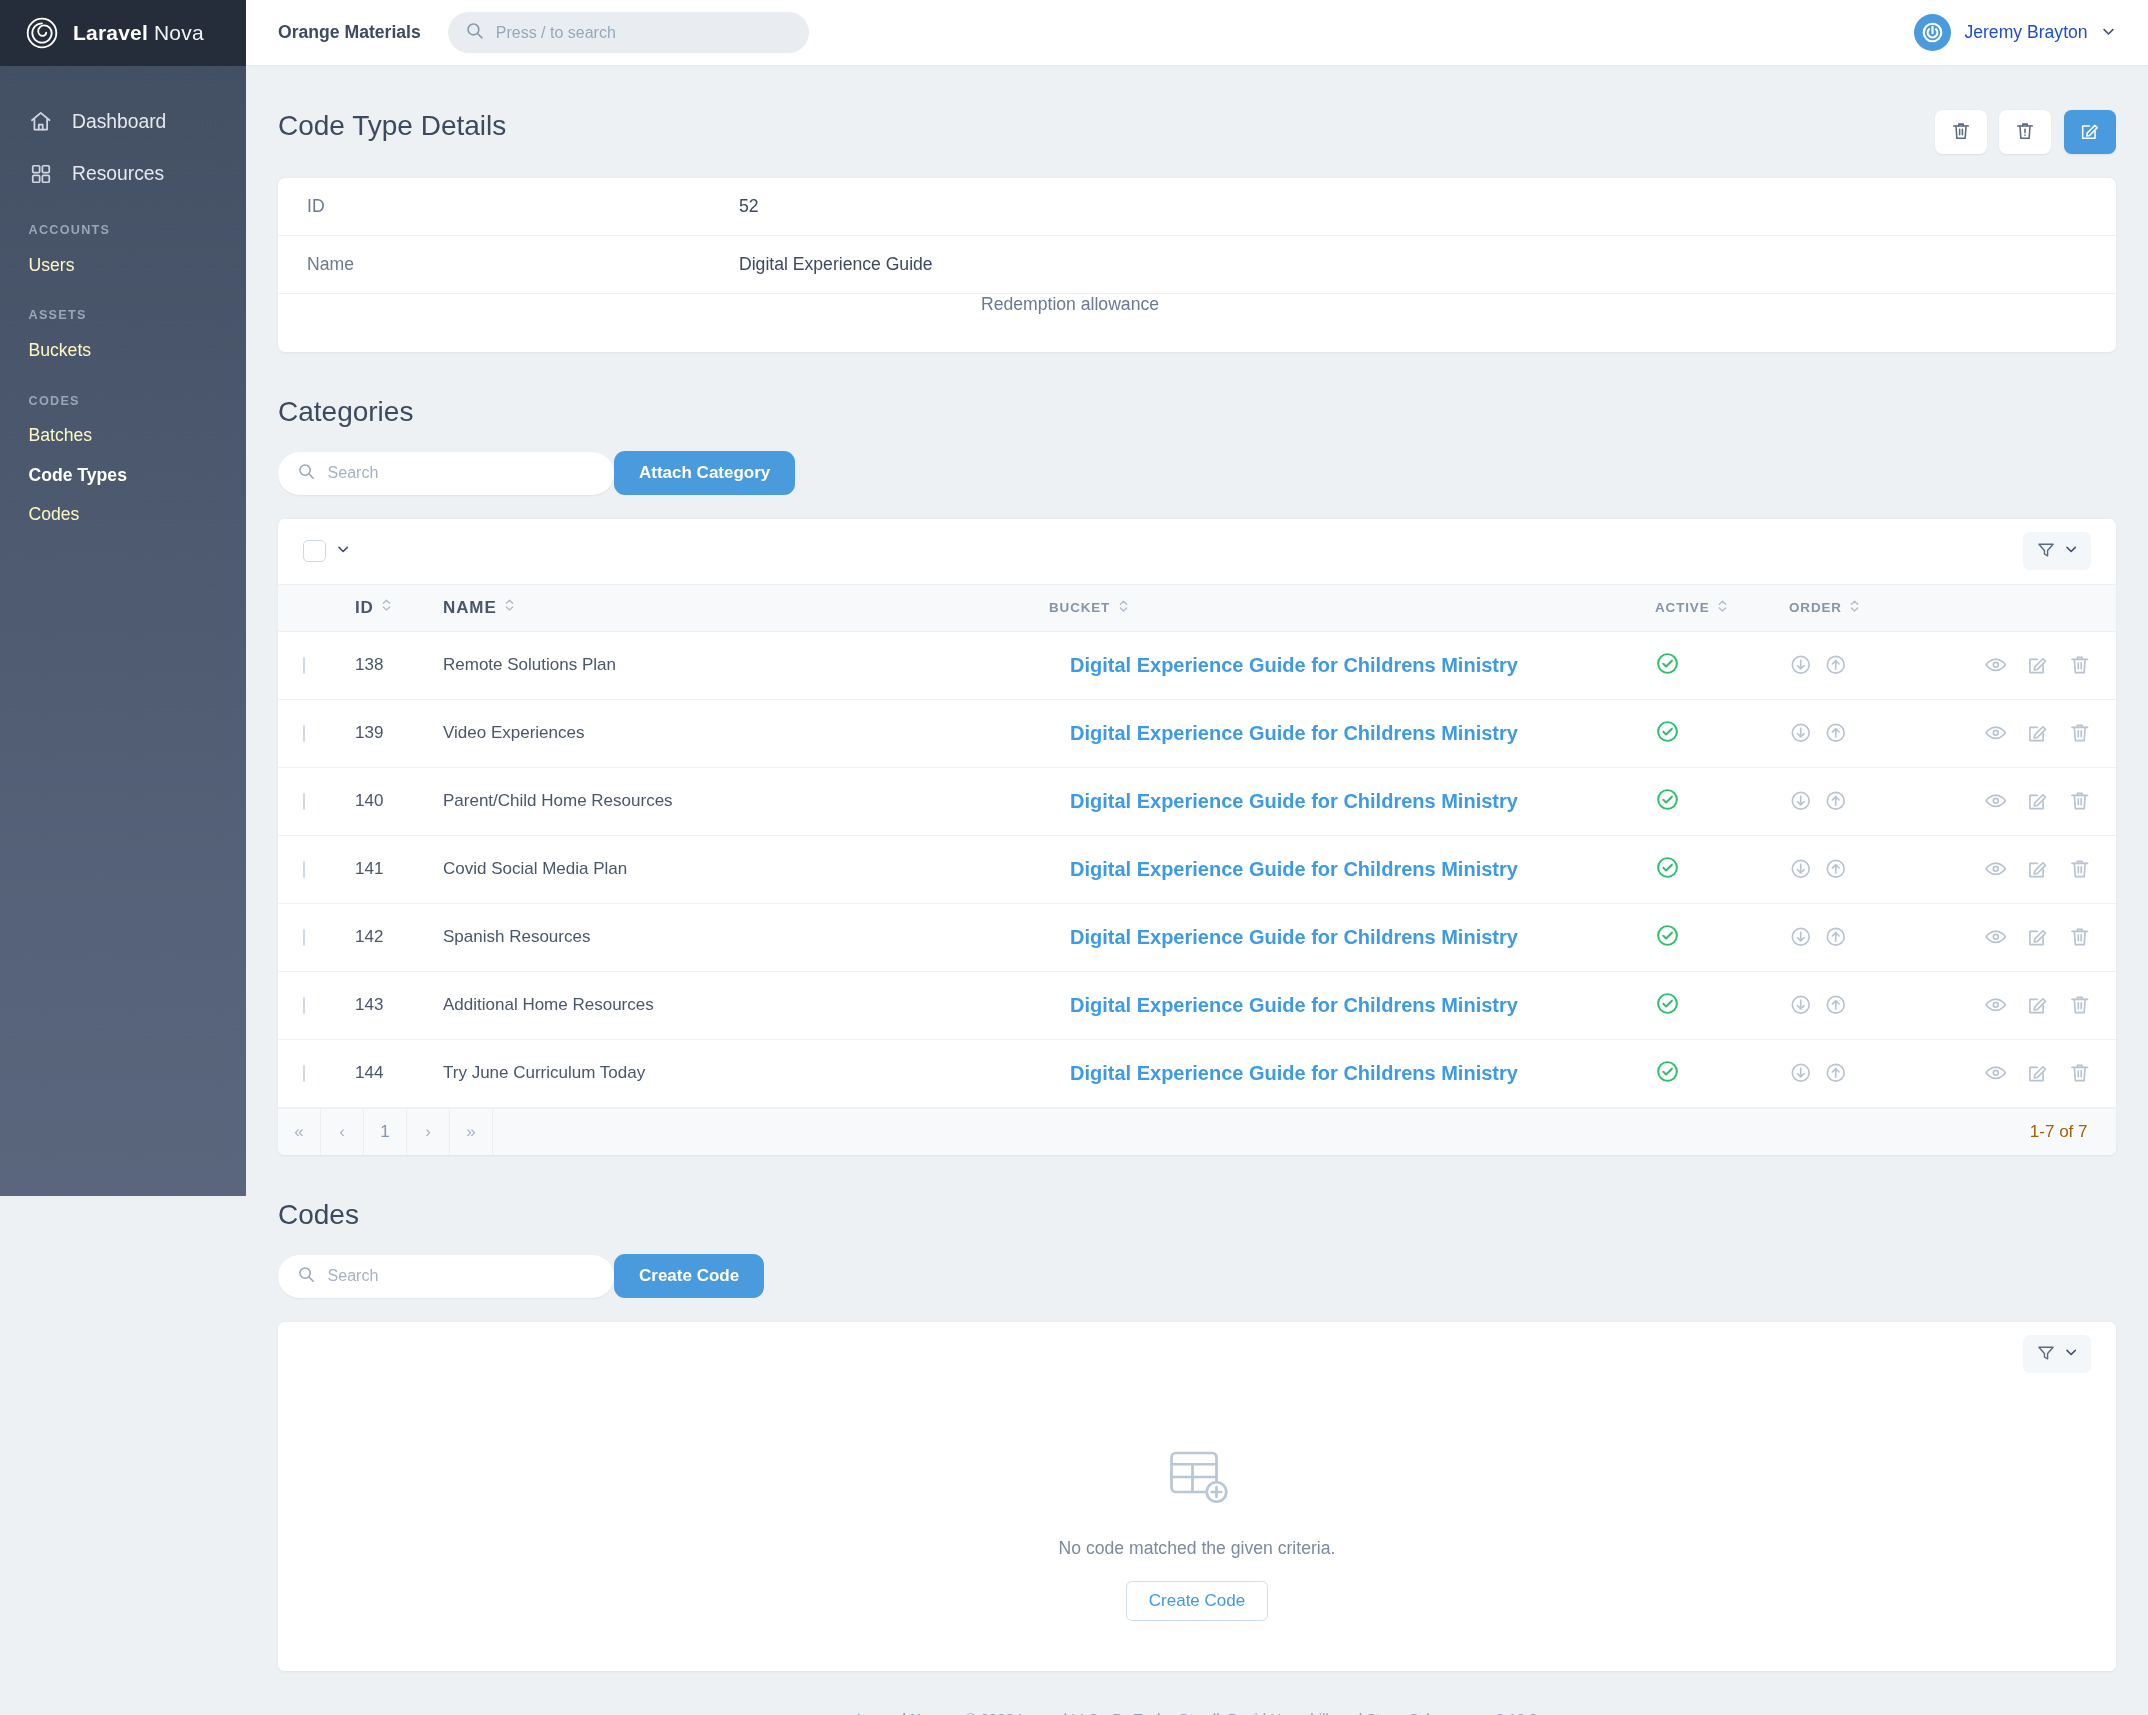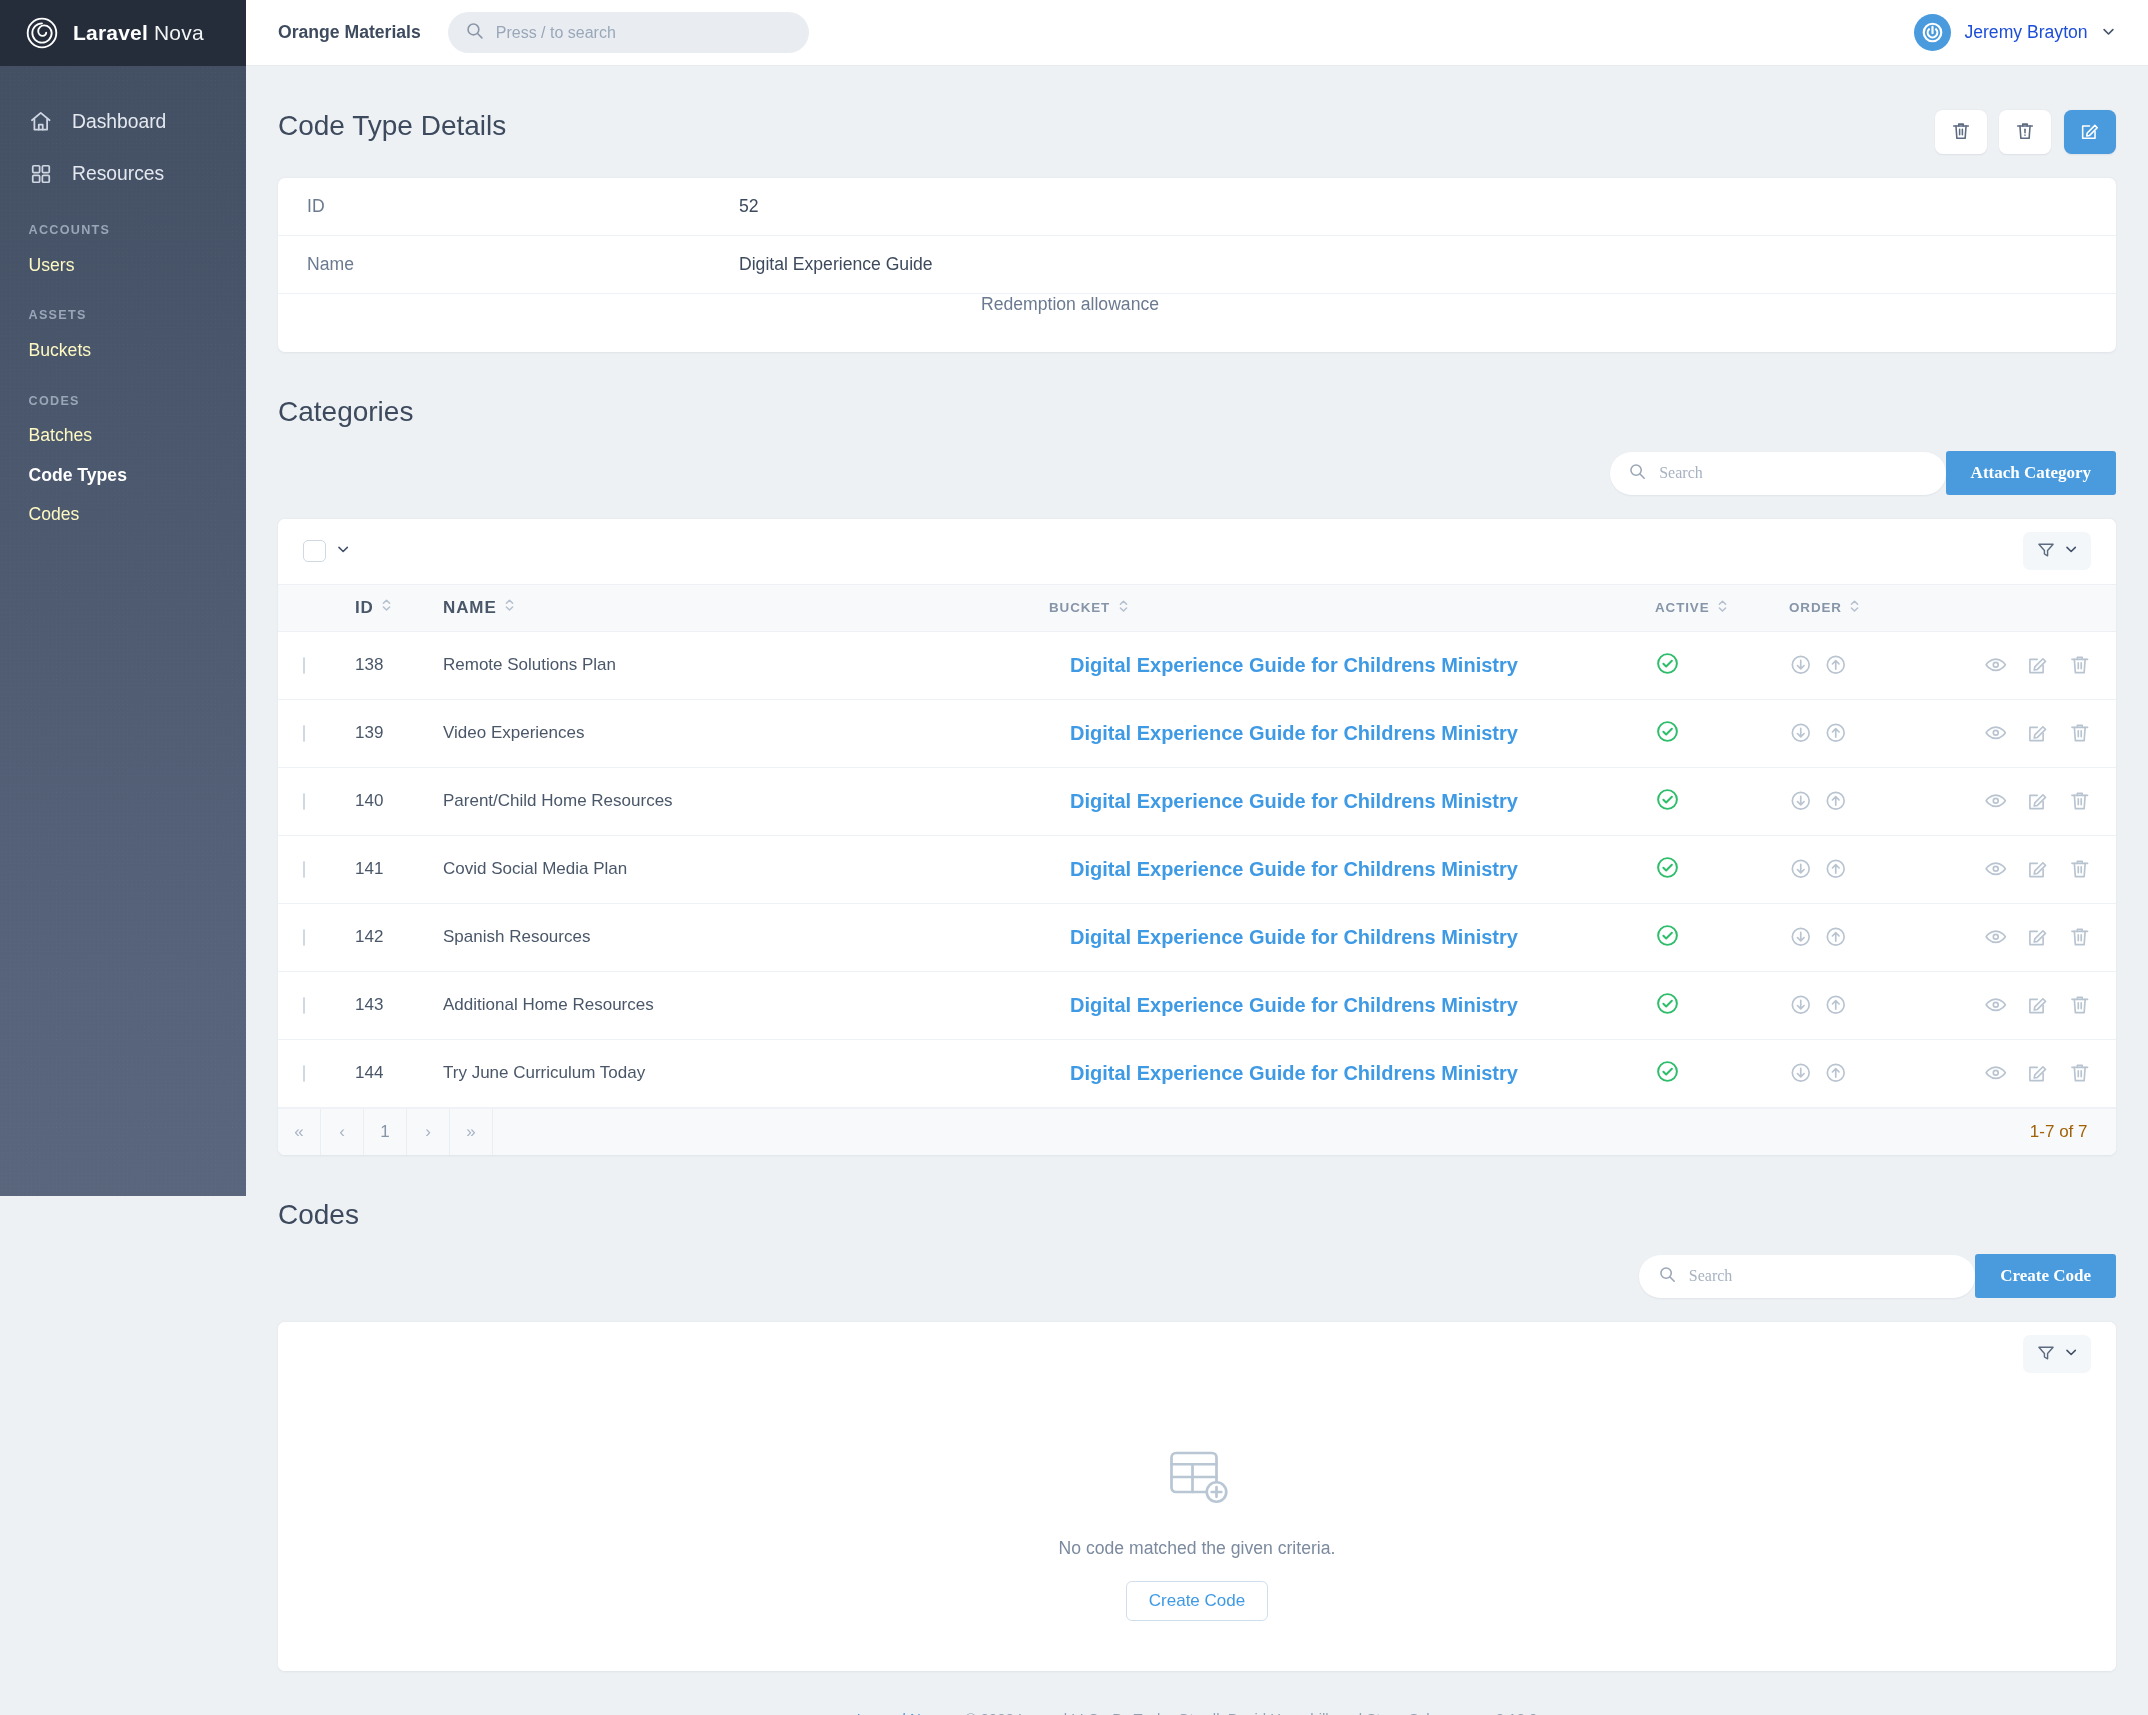--- a/index.html
+++ b/index.html
@@ -107,33 +107,33 @@
   }
   .detail-row {
     display: flex; align-items: center; height: 58px; padding: 0 29px;
     border-bottom: 0.8px solid #eef1f5;
   }
   .detail-row:last-child { border-bottom: 0; flex-direction: column; }
   .detail-label { width: 432px; flex: 0 0 432px; font-size: 17.6px; color: #6b7a90; }
   .detail-value { font-size: 17.6px; color: #3d4a5d; }
 
   
-  .sub-head { display: flex; align-items: center; justify-content: flex-end; padding-bottom: 23.5px; font-family: Liberation Serif, serif; }
+  .sub-head { display: flex; align-items: center; justify-content: flex-start; padding-bottom: 23.5px; }
   .panel-search {
     width: 336px; height: 43px; border-radius: 22px; background: #fff;
     display: flex; align-items: center; gap: 12.6px; padding: 0 18.5px;
     box-shadow: 0 0.8px 1.7px rgba(40,60,90,.07);
   }
   .panel-search input {
     border: 0; outline: 0; background: transparent; font-size: 16px; width: 100%;
     color: #5c6b80; font-family: inherit;
   }
   .panel-search input::placeholder { color: #a7b2c1; }
   .btn-primary {
-    background: #4a9bdd; color: #fff; border: 0; border-radius: 3px;
+    background: #4a9bdd; color: #fff; border: 0; border-radius: 11px;
     height: 44px; padding: 0 25px; font-size: 17px; font-weight: 700;
     cursor: pointer; font-family: inherit; white-space: nowrap;
   }
 
   
   .table-toolbar {
     display: flex; align-items: center; justify-content: space-between;
     height: 65px; padding: 0 25px; background: #fff;
   }
   .bulk-select { display: flex; align-items: center; gap: 10px; cursor: pointer; }

